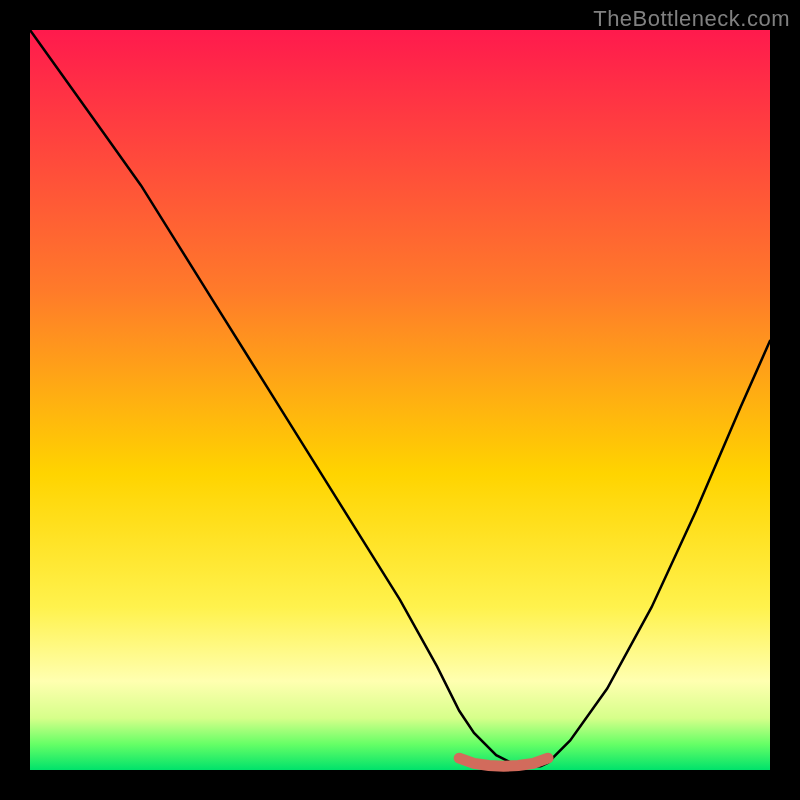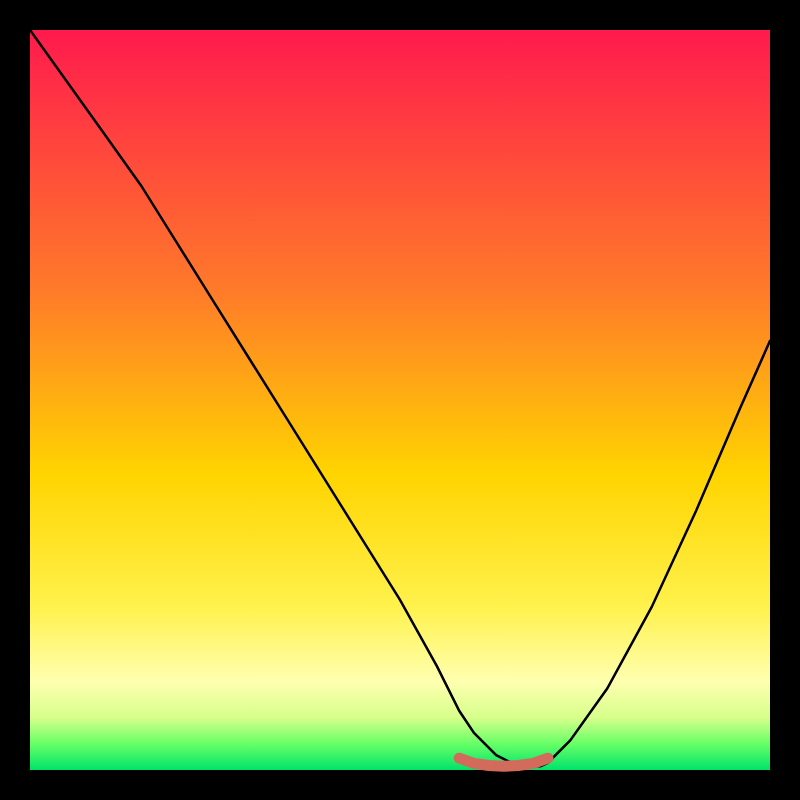--- a/index.html
+++ b/index.html
@@ -27,20 +27,21 @@
   }
   svg {
     display: block;
   }
 </style>
 </head>
 <body>
 
 <div class="stage">
 
+  <div class="watermark">TheBottleneck.com</div>
 
   <svg id="chart-svg" width="800" height="800" viewBox="0 0 800 800">
     <defs>
       <linearGradient id="bg-grad" x1="0" y1="0" x2="0" y2="1">
           <stop offset="0%" stop-color="#ff1a4d"></stop>
           <stop offset="35%" stop-color="#ff7a2a"></stop>
           <stop offset="60%" stop-color="#ffd400"></stop>
           <stop offset="78%" stop-color="#fff24d"></stop>
           <stop offset="88%" stop-color="#ffffb0"></stop>
           <stop offset="93%" stop-color="#d6ff8a"></stop>

